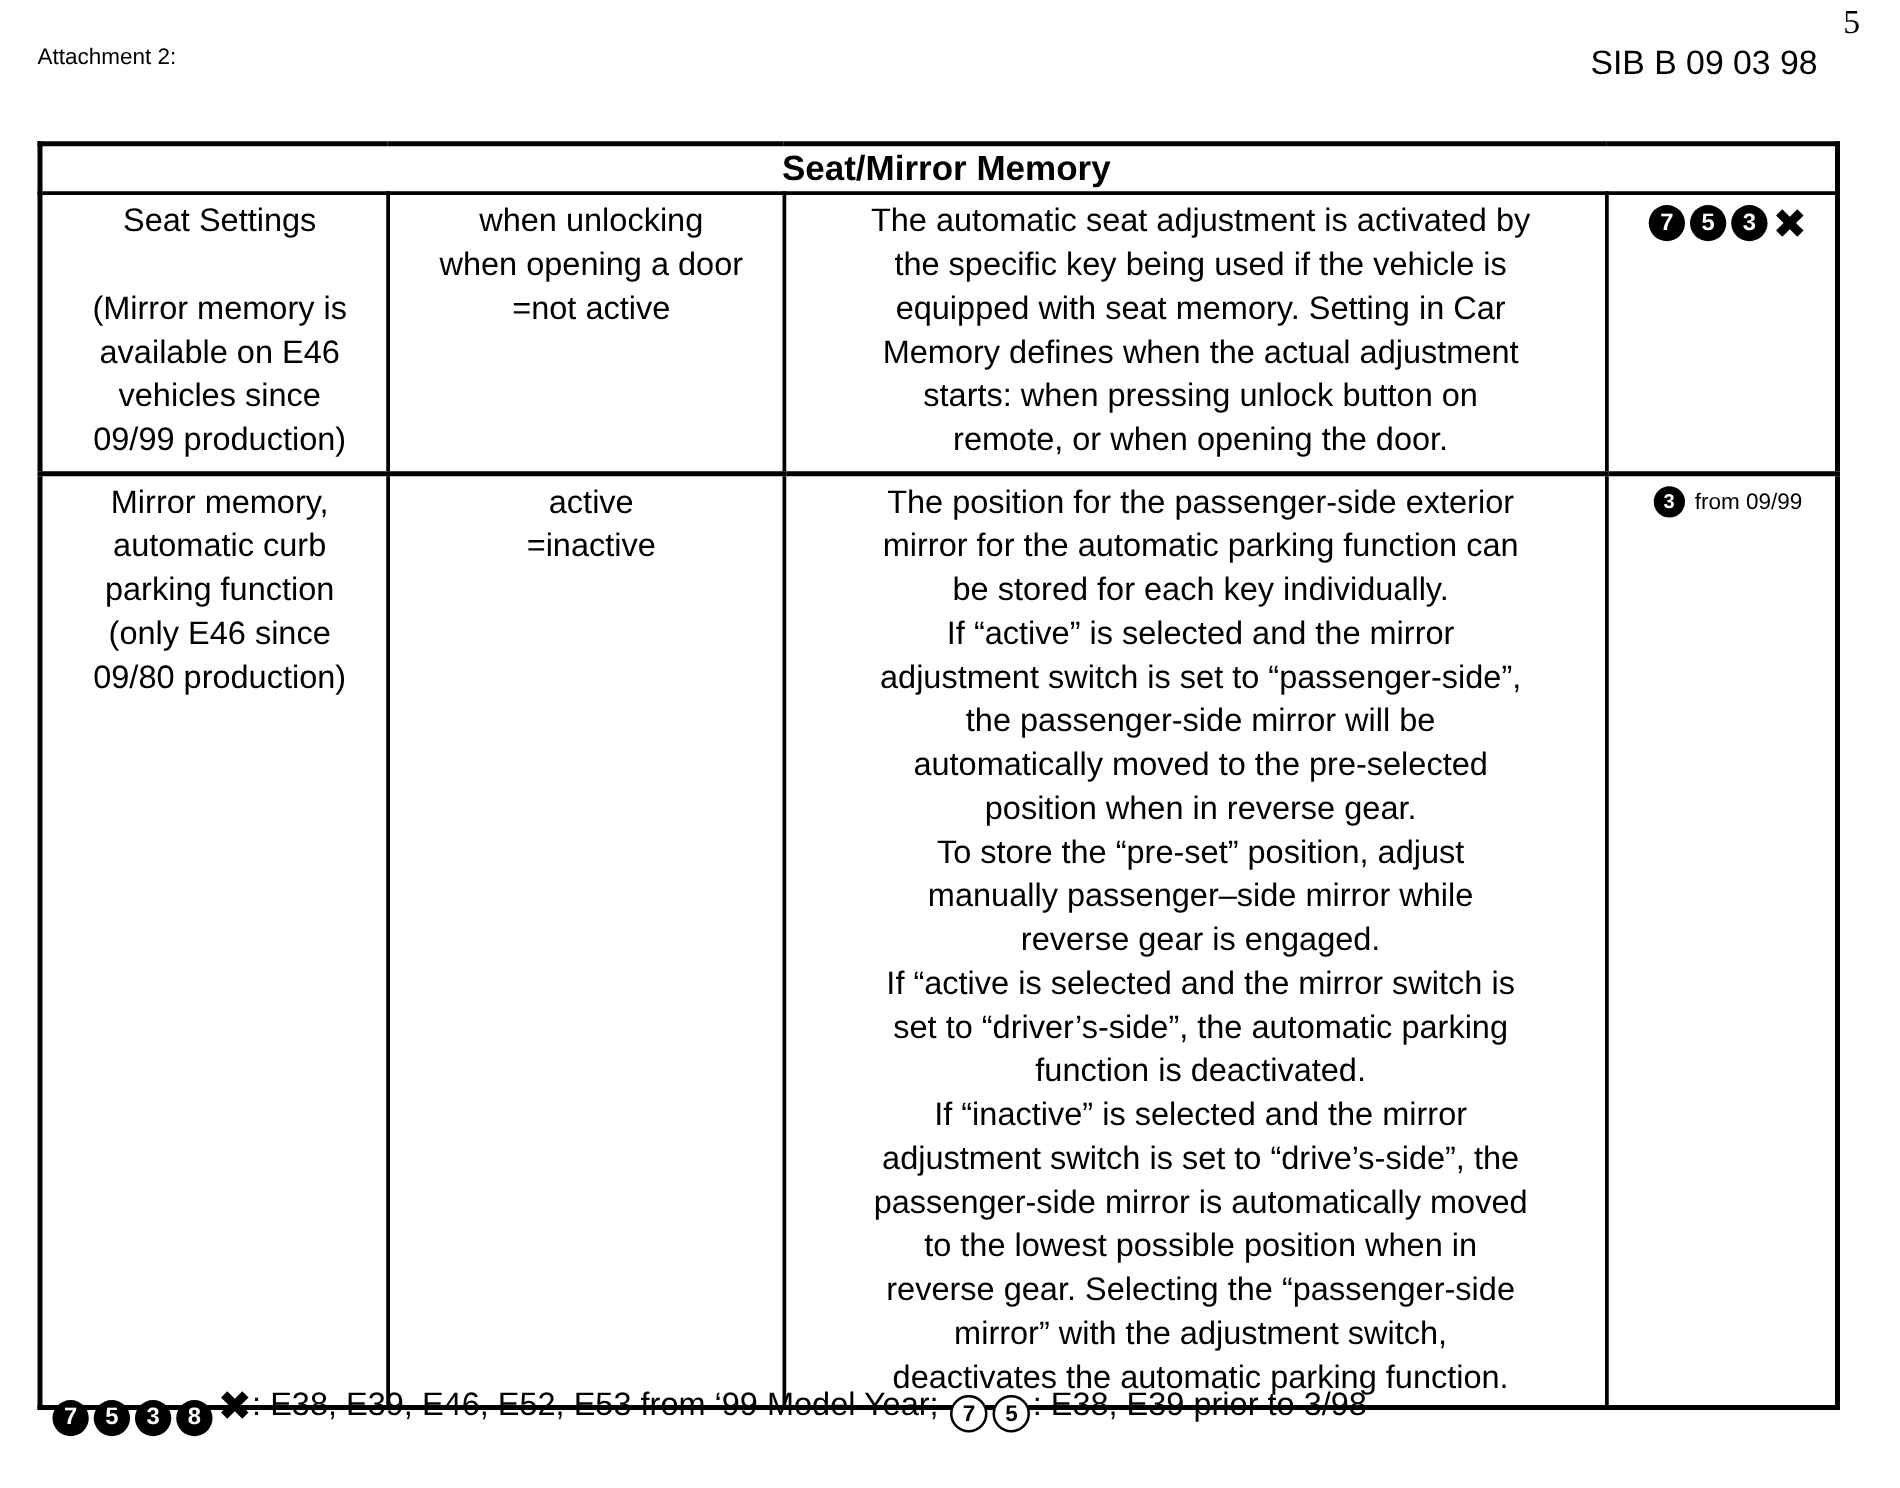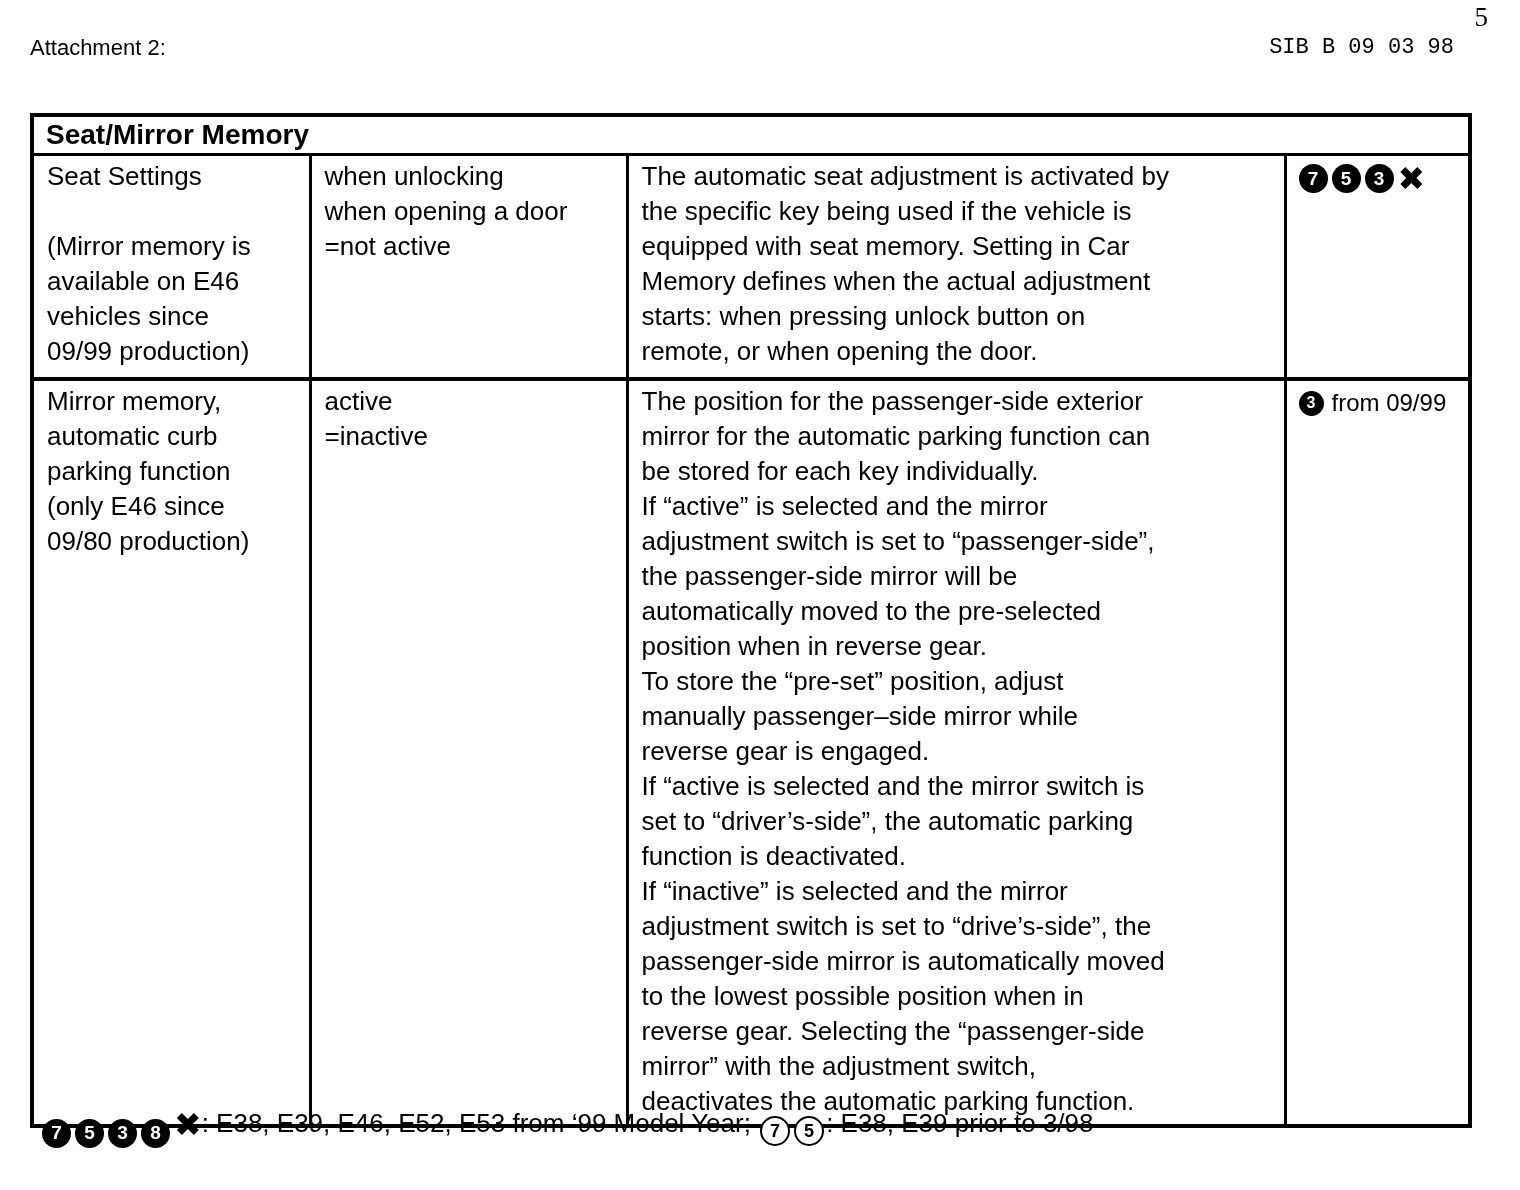--- a/index.html
+++ b/index.html
@@ -11,32 +11,32 @@
     color: #000;
     overflow: hidden;
   }
   .page-number {
     position: absolute; top: 2px; right: 32px;
     font-family: "Liberation Serif", "DejaVu Serif", serif;
     font-size: 27px;
   }
   .attachment-label {
     position: absolute; top: 35px; left: 30px;
-    font-size: 22px;
+    font-size: 18px;
   }
   .bulletin-ref {
     position: absolute; top: 35px; right: 66px;
-    font-size: 22px;
-    font-family: Liberation Mono, monospace;
+    font-size: 27px;
   }
   table.memory-table {
     position: absolute; top: 113px; left: 30px;
     width: 1438px;
     border-collapse: collapse;
     table-layout: fixed;
+    text-align: center;
   }
   table.memory-table, table.memory-table td { border: 3px solid #000; }
   table.memory-table { border-width: 4px; }
   td.title-cell {
     font-weight: bold;
     font-size: 28px;
     height: 32px;
     padding: 2px 0 2px 12px;
     vertical-align: middle;
     border-bottom-width: 3px;
@@ -85,21 +85,21 @@
     margin: 0 2px;
     vertical-align: -5px;
   }
   .xsym {
     font-size: 33px;
     font-weight: bold;
     line-height: 29px;
     vertical-align: middle;
     letter-spacing: 0;
   }
-  .symbol-note { font-size: 24px; vertical-align: middle; margin-top: 35px; }
+  .symbol-note { font-size: 18px; vertical-align: middle; margin-top: 35px; }
   .footnote {
     position: absolute; top: 1106px; left: 42px;
     font-size: 26px;
     line-height: 34px;
     white-space: nowrap;
   }
   .footnote .csym { vertical-align: -7px; }
   .footnote .xsym { vertical-align: -4px; }
   .footnote-text { font-size: 26px; }
 </style>

